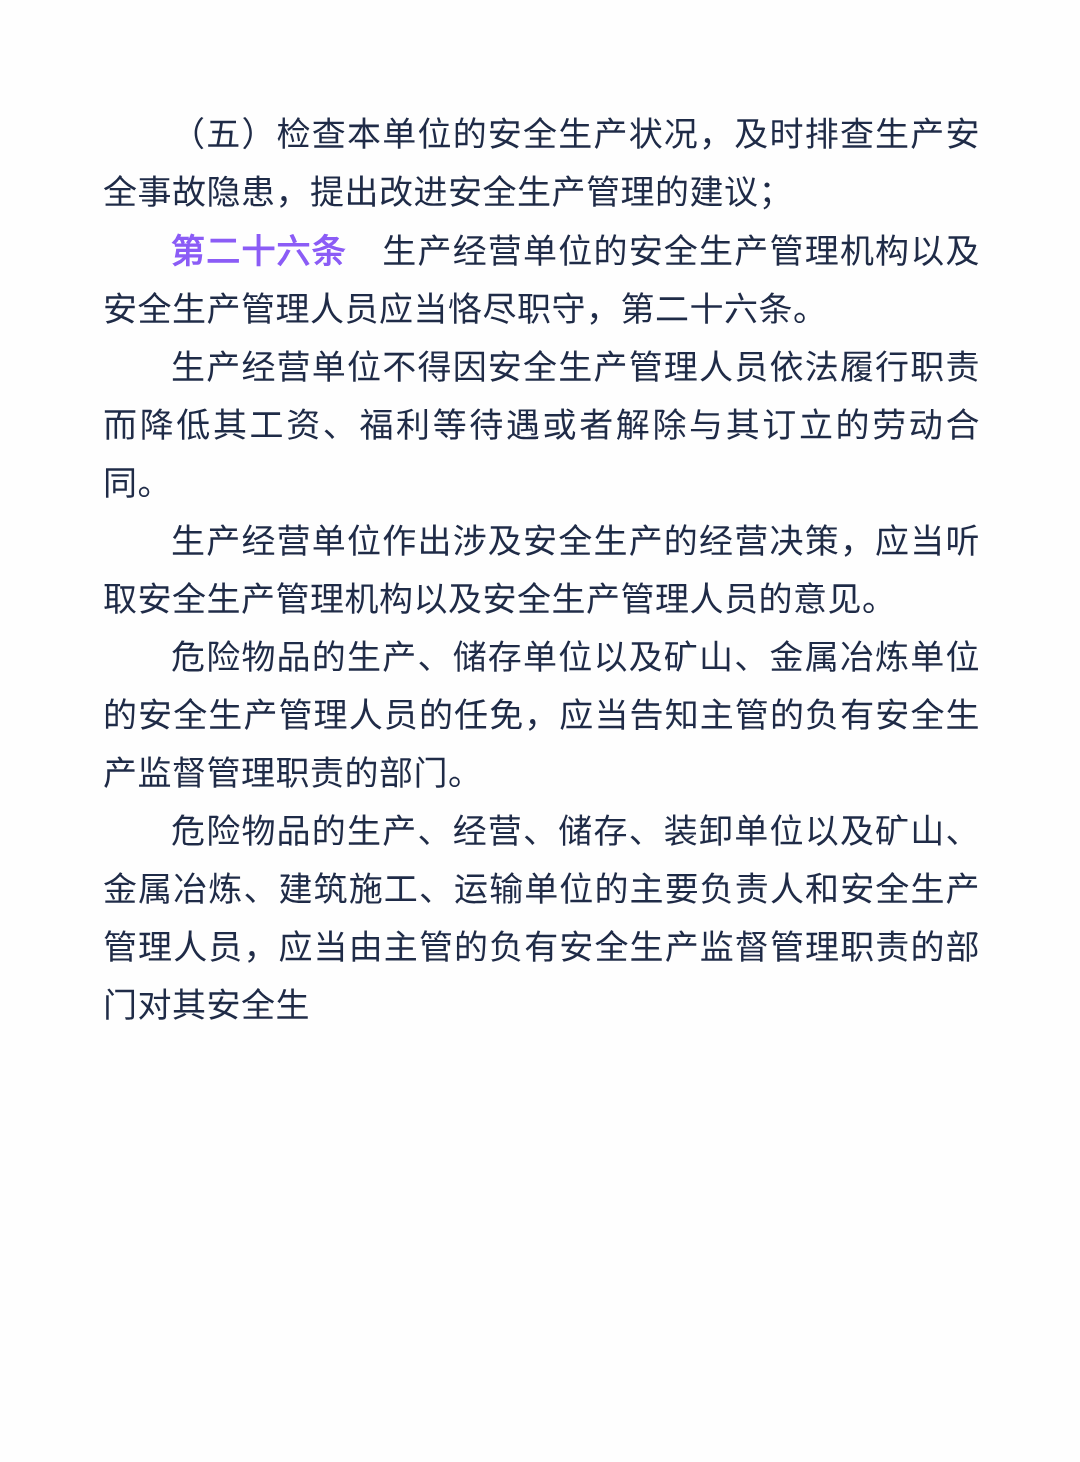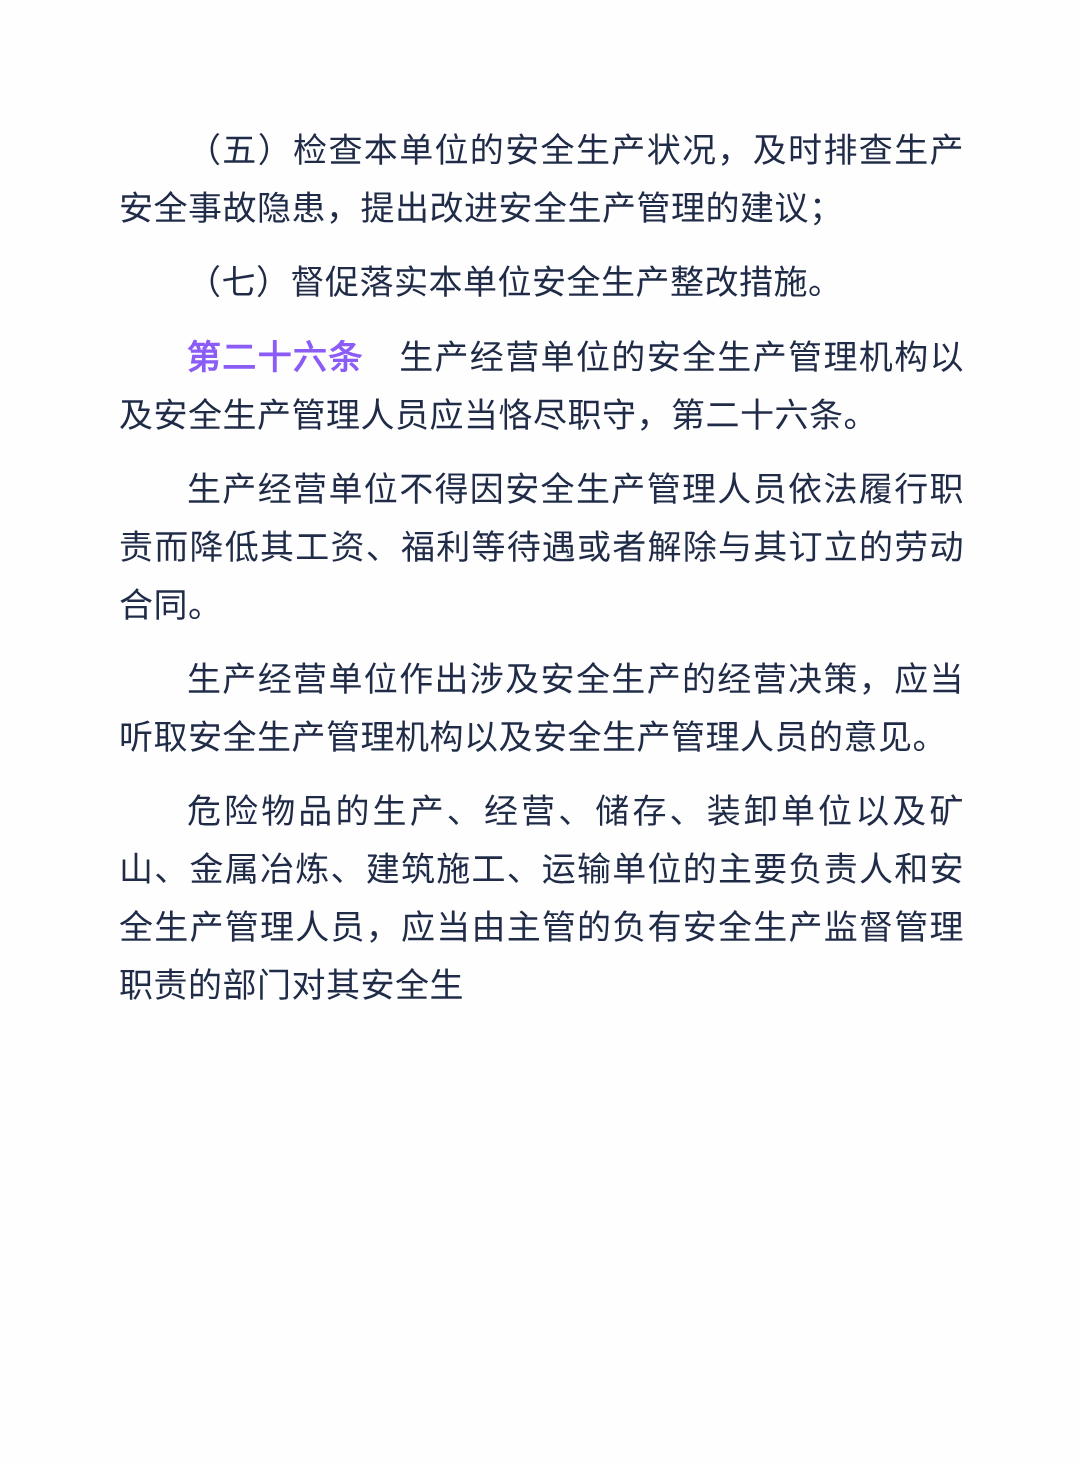--- a/index.html
+++ b/index.html
@@ -11,21 +11,21 @@
     position: relative;
     width: 1080px;
     height: 1462px;
     margin: 0 auto;
     background: #fefefe;
     box-sizing: border-box;
     padding: 106px 100px 0 103px;
     overflow: hidden;
   }
   .para {
-    margin: 16px;
+    margin: 0;
     padding: 0;
     font-family: "Liberation Serif", "DejaVu Serif", serif;
     font-size: 34px;
     line-height: 58px;
     color: #1f2b47;
     text-align: justify;
     text-justify: inter-ideograph;
     text-indent: 2em;
     letter-spacing: 0.5px;
   }
@@ -38,36 +38,36 @@
 </head>
 <body>
 
 <div class="page">
 
   <p class="para">
     <span>（五）检查本单位的安全生产状况，及时排查生产安全事故隐患，提出改进安全生产管理的建议；</span>
   </p>
 
 
-  <p class="para">
-    <span>（七）督促落实本单位安全生产整改措施。</span>
-  </p>
 
 
   <p class="para">
     <span class="article-num">第二十六条</span><span>　生产经营单位的安全生产管理机构以及安全生产管理人员应当恪尽职守，第二十六条。</span>
   </p>
 
   <p class="para">
     <span>生产经营单位不得因安全生产管理人员依法履行职责而降低其工资、福利等待遇或者解除与其订立的劳动合同。</span>
   </p>
 
   <p class="para">
     <span>生产经营单位作出涉及安全生产的经营决策，应当听取安全生产管理机构以及安全生产管理人员的意见。</span>
   </p>
 
+  <p class="para">
+    <span>危险物品的生产、储存单位以及矿山、金属冶炼单位的安全生产管理人员的任免，应当告知主管的负有安全生产监督管理职责的部门。</span>
+  </p>
 
 
   <p class="para">
     <span>危险物品的生产、经营、储存、装卸单位以及矿山、金属冶炼、建筑施工、运输单位的主要负责人和安全生产管理人员，应当由主管的负有安全生产监督管理职责的部门对其安全生</span>
   </p>
 
 </div>
 
 </body></html>

